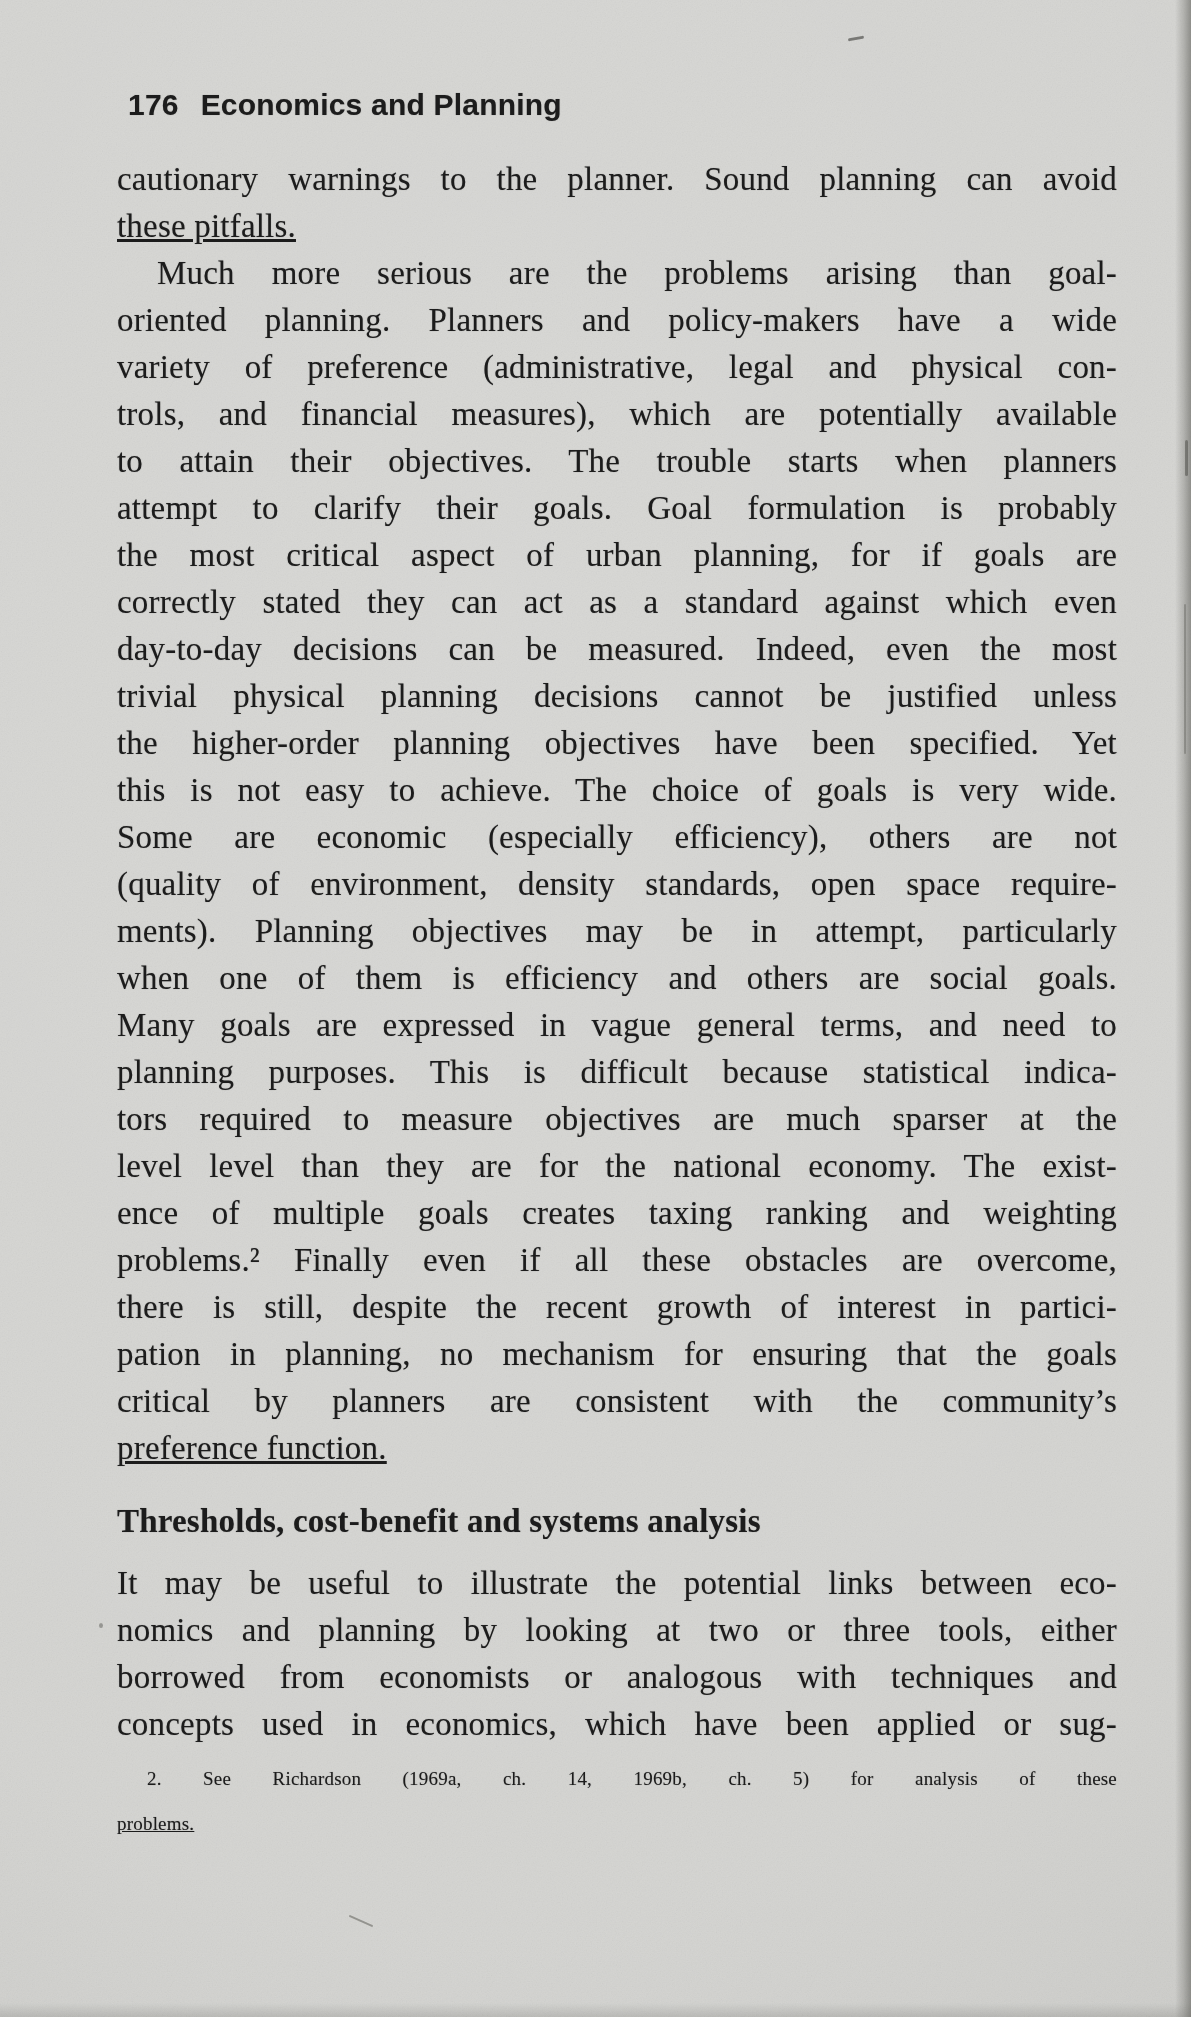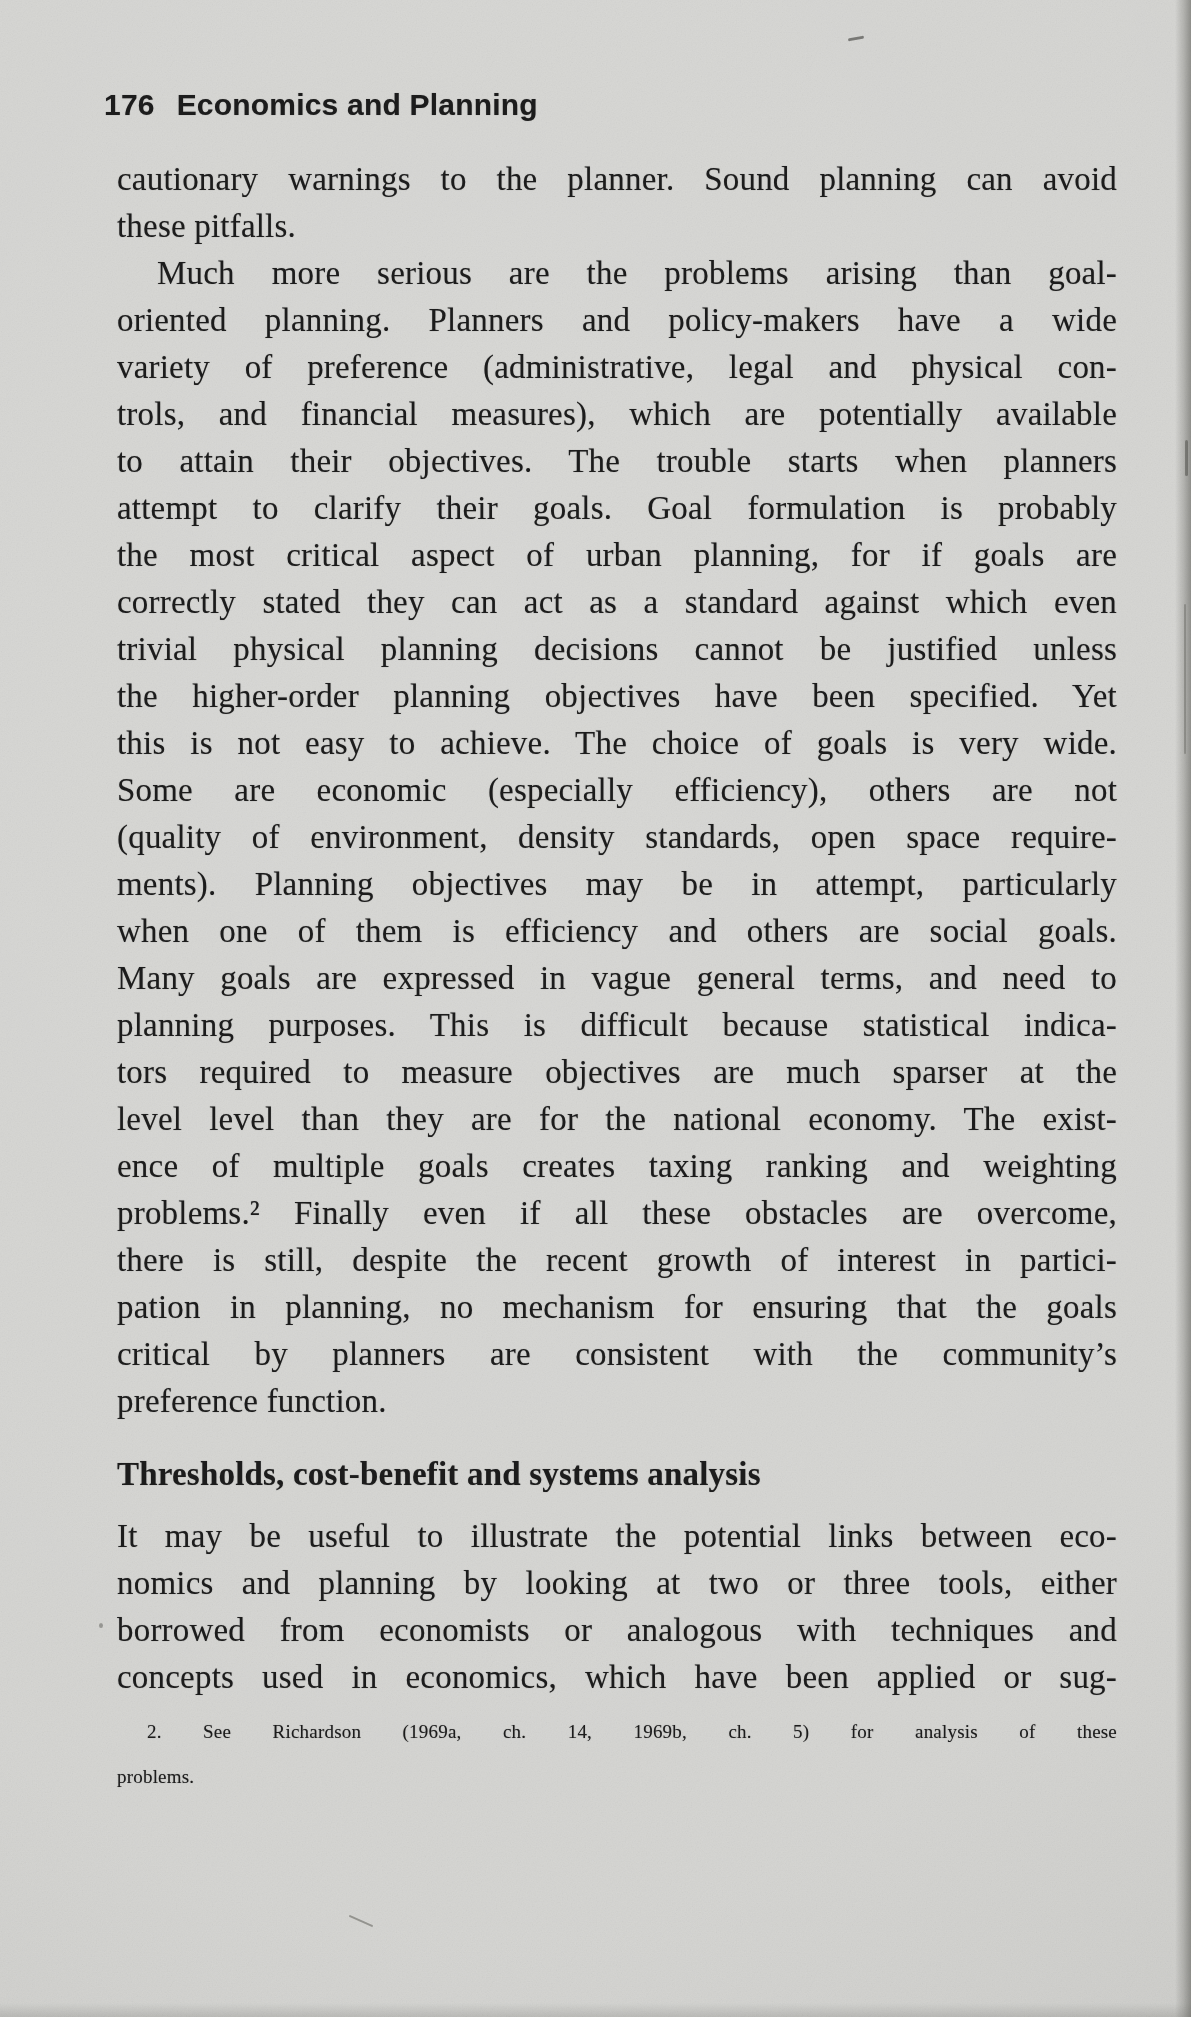--- a/index.html
+++ b/index.html
@@ -35,37 +35,37 @@
   .a2 { right: 3px; top: 440px; width: 3px; height: 36px;
         background: rgba(60,60,56,0.45); border-radius: 2px; }
   .a5 { right: 5px; top: 604px; width: 2px; height: 150px;
         background: rgba(80,80,74,0.35); border-radius: 2px; }
   .a3 { left: 348px; top: 1920px; width: 26px; height: 2px;
         background: rgba(70,70,64,0.45); transform: rotate(24deg); border-radius: 2px; }
   .a4 { left: 99px; top: 1623px; width: 4px; height: 5px;
         background: rgba(60,60,56,0.40); border-radius: 50%; }
 
   .running-head {
-    position: absolute; left: 104px; top: 88px; width: 1000px;
+    position: absolute; left: 128px; top: 88px; width: 1000px;
     font-family: "Liberation Sans", sans-serif;
     font-weight: 700; font-size: 30px; color: var(--ink, #1c1c1c);
     letter-spacing: 0.2px;
     text-shadow: 0 0 1px rgba(25,25,25,0.35);
   }
   .running-head .head-title { margin-left: 22px; }
 
   .body-text {
     position: absolute; left: 117px; top: 156px; width: 1000px;
     font-size: 33px; line-height: 47px; color: var(--ink, #1c1c1c);
     letter-spacing: 0.2px;
     text-shadow: 0 0 1px rgba(25,25,25,0.35);
   }
   .para { margin: 0; }
   .line { text-align: justify; text-align-last: justify; }
-  .line.endline { text-align-last: left; }
+  .line.endline { text-align-last: left; text-decoration: underline; }
   .line.indent { text-indent: 40px; }
 
   .section-heading {
     margin: 27px 0 17px 0;
     font-size: 33px; line-height: 44px; font-weight: 700;
     color: var(--ink, #1c1c1c);
   }
   .footnote {
     margin-top: 8px;
     font-size: 19px; line-height: 45px;
@@ -104,20 +104,21 @@
       </div>
     <div class="para">
         <div class="line indent">Much more serious are the problems arising than goal-</div>
         <div class="line">oriented planning. Planners and policy-makers have a wide</div>
         <div class="line">variety of preference (administrative, legal and physical con-</div>
         <div class="line">trols, and financial measures), which are potentially available</div>
         <div class="line">to attain their objectives. The trouble starts when planners</div>
         <div class="line">attempt to clarify their goals. Goal formulation is probably</div>
         <div class="line">the most critical aspect of urban planning, for if goals are</div>
         <div class="line">correctly stated they can act as a standard against which even</div>
+        <div class="line">day-to-day decisions can be measured. Indeed, even the most</div>
         <div class="line">trivial physical planning decisions cannot be justified unless</div>
         <div class="line">the higher-order planning objectives have been specified. Yet</div>
         <div class="line">this is not easy to achieve. The choice of goals is very wide.</div>
         <div class="line">Some are economic (especially efficiency), others are not</div>
         <div class="line">(quality of environment, density standards, open space require-</div>
         <div class="line">ments). Planning objectives may be in attempt, particularly</div>
         <div class="line">when one of them is efficiency and others are social goals.</div>
         <div class="line">Many goals are expressed in vague general terms, and need to</div>
         <div class="line">planning purposes. This is difficult because statistical indica-</div>
         <div class="line">tors required to measure objectives are much sparser at the</div>

